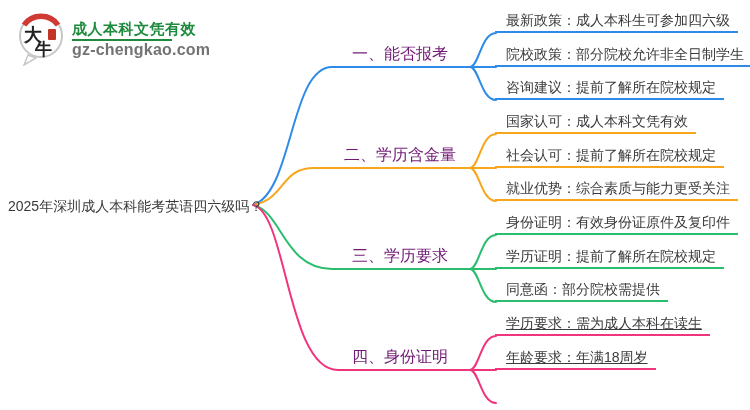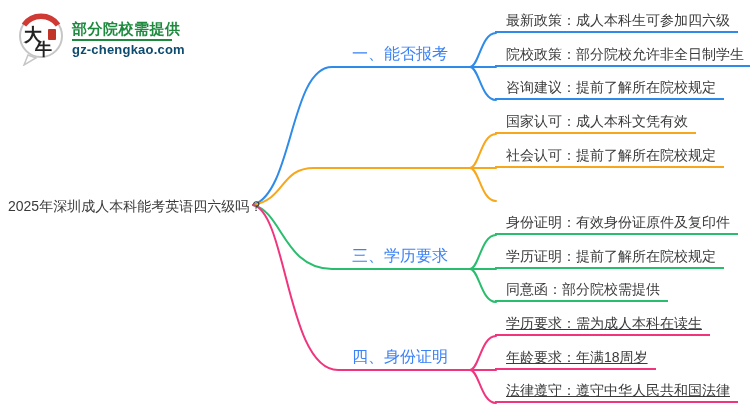--- a/index.html
+++ b/index.html
@@ -10,32 +10,32 @@
   }
   svg.wires{position:absolute;left:0;top:0;}
   svg.wires path{fill:none;stroke-width:2;stroke-linecap:round;stroke-linejoin:round;}
   .p0{stroke:var(--b0);} .p1{stroke:var(--b1);} .p2{stroke:var(--b2);} .p3{stroke:var(--b3);}
 
   
   .logo{position:absolute;left:16px;top:10px;display:flex;align-items:center;}
   .logo-text{margin-left:6px;}
   .logo-title{font-size:15px;font-weight:bold;color:#1d8a3e;letter-spacing:0.5px;line-height:18px;}
   .logo-divider{height:2px;background:#1d8a3e;width:100px;margin:1px 0 1px 0;}
-  .logo-domain{font-size:13px;font-weight:bold;color:#0c4a6e;line-height:15px;letter-spacing:0.2px;}
+  .logo-domain{font-size:16px;font-weight:bold;color:#737373;line-height:15px;letter-spacing:0.2px;}
 
   
   .root-label{
     position:absolute;left:8px;top:196px;width:246px;height:20px;line-height:20px;
     font-size:14px;text-align:right;white-space:nowrap;color:#3a3a3a;
   }
 
   
   .branch-label{
     position:absolute;left:330px;width:140px;height:22px;line-height:22px;
-    text-align:center;font-size:16px;white-space:nowrap;color:#3b82f6;
+    text-align:center;font-size:16px;white-space:nowrap;color:#701a75;
   }
   .bl0{top:43px;} .bl1{top:144px;} .bl2{top:245px;} .bl3{top:346px;}
 
   
   .leaf{
     position:absolute;left:495px;height:21px;line-height:20px;font-size:14px;
     padding:0 8px 0 11px;border-bottom:2px solid;white-space:nowrap;color:#3a3a3a;
   }
   .c0{border-color:var(--b0);} .c1{border-color:var(--b1);}
   .c2{border-color:var(--b2);} .c3{border-color:var(--b3);text-decoration:underline;}
@@ -75,40 +75,41 @@
   <div class="logo">
     <svg width="50" height="56" viewBox="0 0 50 56">
       <circle cx="25" cy="26" r="21" fill="#ffffff" stroke="#c6c6c6" stroke-width="2"></circle>
       <path d="M12,45 L8,55 L20,48 Z" fill="#ffffff" stroke="#c6c6c6" stroke-width="1.5"></path>
       <path d="M8,15 A21,21 0 0 1 42,15" fill="none" stroke="#cf3b34" stroke-width="5.5"></path>
       <rect x="32" y="19" width="8" height="11" rx="1" fill="#c23328"></rect>
       <text x="8" y="31" font-size="18" font-weight="bold" fill="#222">大</text>
       <text x="19" y="45" font-size="17" font-weight="bold" fill="#222">牛</text>
     </svg>
     <div class="logo-text">
-      <div class="logo-title">部分院校需提供</div>
+      <div class="logo-title">成人本科文凭有效</div>
       <div class="logo-divider"></div>
       <div class="logo-domain">gz-chengkao.com</div>
     </div>
   </div>
 
   <div class="root-label">2025年深圳成人本科能考英语四六级吗？</div>
 
   <div class="branch-label bl0">一、能否报考</div>
+  <div class="branch-label bl1">二、学历含金量</div>
   <div class="branch-label bl2">三、学历要求</div>
   <div class="branch-label bl3">四、身份证明</div>
 
   <div class="leaf c0 l00">最新政策：成人本科生可参加四六级</div>
   <div class="leaf c0 l01">院校政策：部分院校允许非全日制学生</div>
   <div class="leaf c0 l02">咨询建议：提前了解所在院校规定</div>
 
   <div class="leaf c1 l10">国家认可：成人本科文凭有效</div>
   <div class="leaf c1 l11">社会认可：提前了解所在院校规定</div>
+  <div class="leaf c1 l12">就业优势：综合素质与能力更受关注</div>
 
   <div class="leaf c2 l20">身份证明：有效身份证原件及复印件</div>
   <div class="leaf c2 l21">学历证明：提前了解所在院校规定</div>
   <div class="leaf c2 l22">同意函：部分院校需提供</div>
 
   <div class="leaf c3 l30">学历要求：需为成人本科在读生</div>
   <div class="leaf c3 l31">年龄要求：年满18周岁</div>
-  <div class="leaf c3 l32">法律遵守：遵守中华人民共和国法律</div>
 
 </div>
 
 </body></html>

